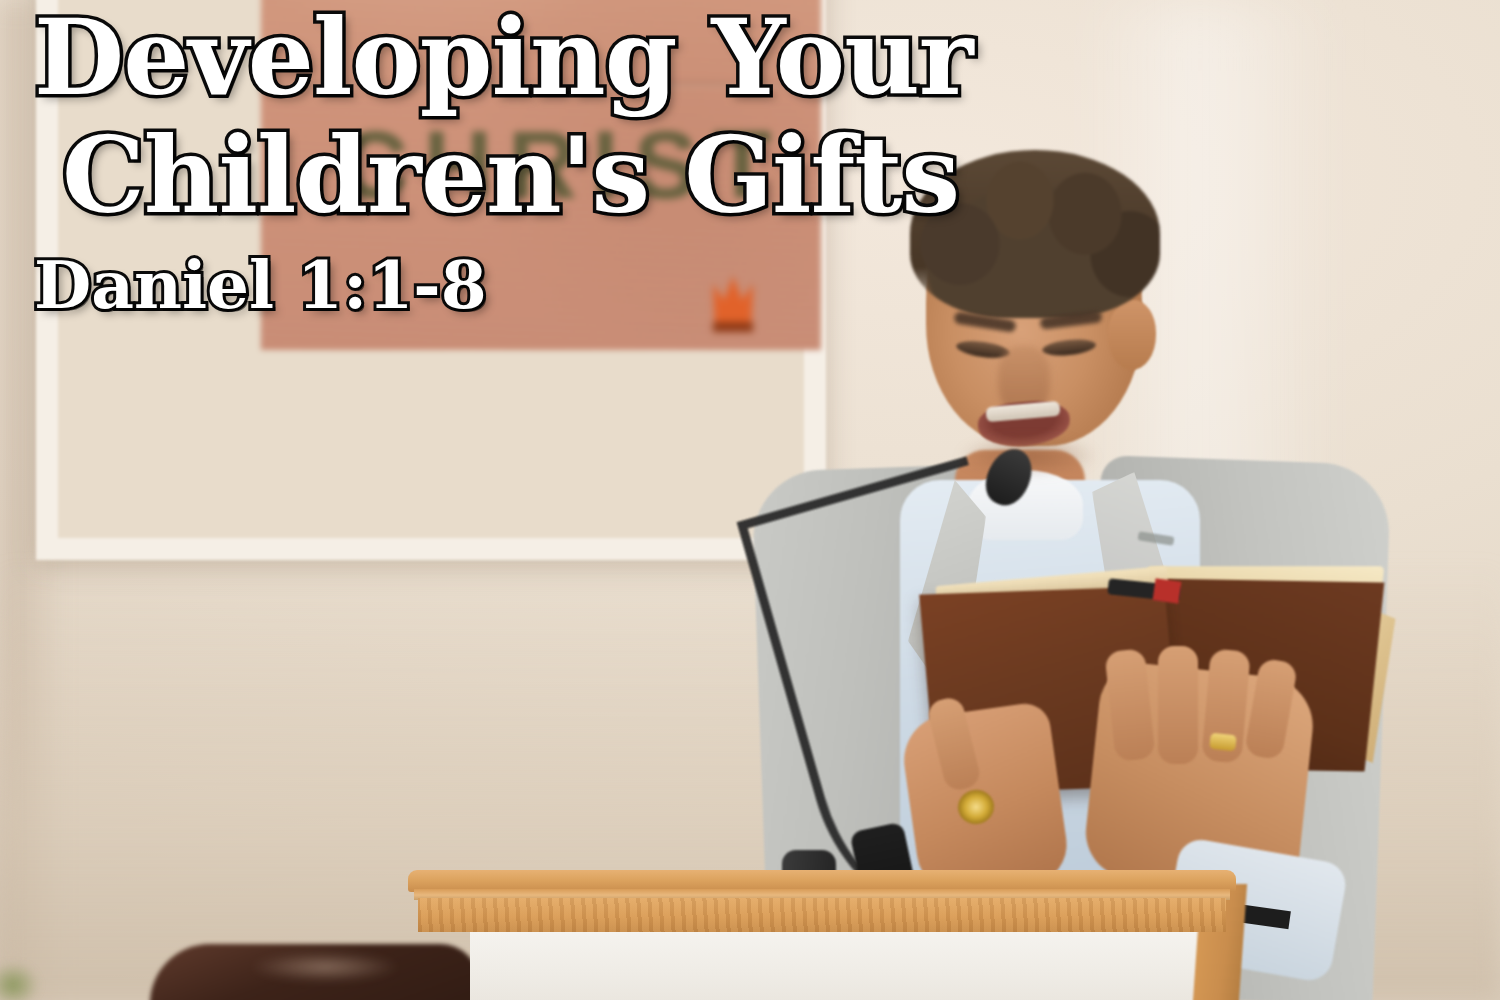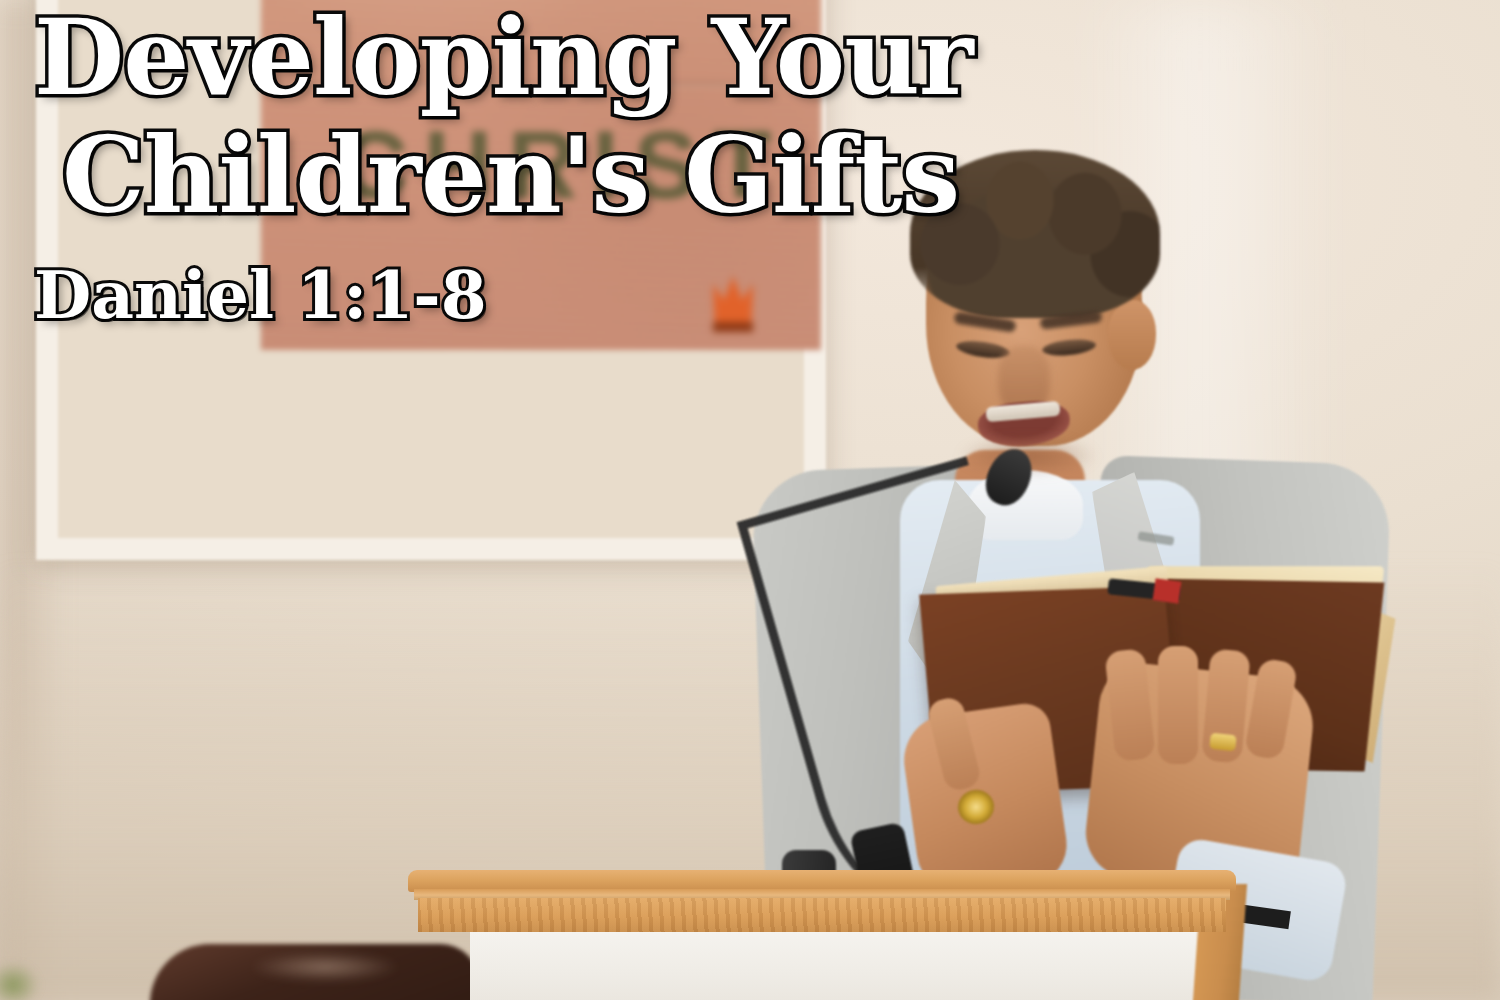--- a/index.html
+++ b/index.html
@@ -334,21 +334,21 @@
     line-height:.96;
     white-space:nowrap;
     -webkit-text-stroke:7px #0b0b0b;
     paint-order:stroke fill;
     text-shadow:
       3px 3px 0 rgba(0,0,0,.55),
       5px 5px 9px rgba(0,0,0,.35);
   }
   .tline.l1{font-size:104px;letter-spacing:-1px;}
   .tline.l2{font-size:104px;letter-spacing:-1px;margin-top:18px;margin-left:28px;}
-  .tline.sub{font-size:66px;margin-top:38px;-webkit-text-stroke:6px #0b0b0b;}
+  .tline.sub{font-size:66px;margin-top:28px;-webkit-text-stroke:6px #0b0b0b;}
 </style>
 </head>
 <body>
 
 <div id="stage">
 
   <div class="wall"></div>
   <div class="wall-sheen"></div>
   <div class="wall-shadow-left"></div>
   <div class="wall-lower"></div>

